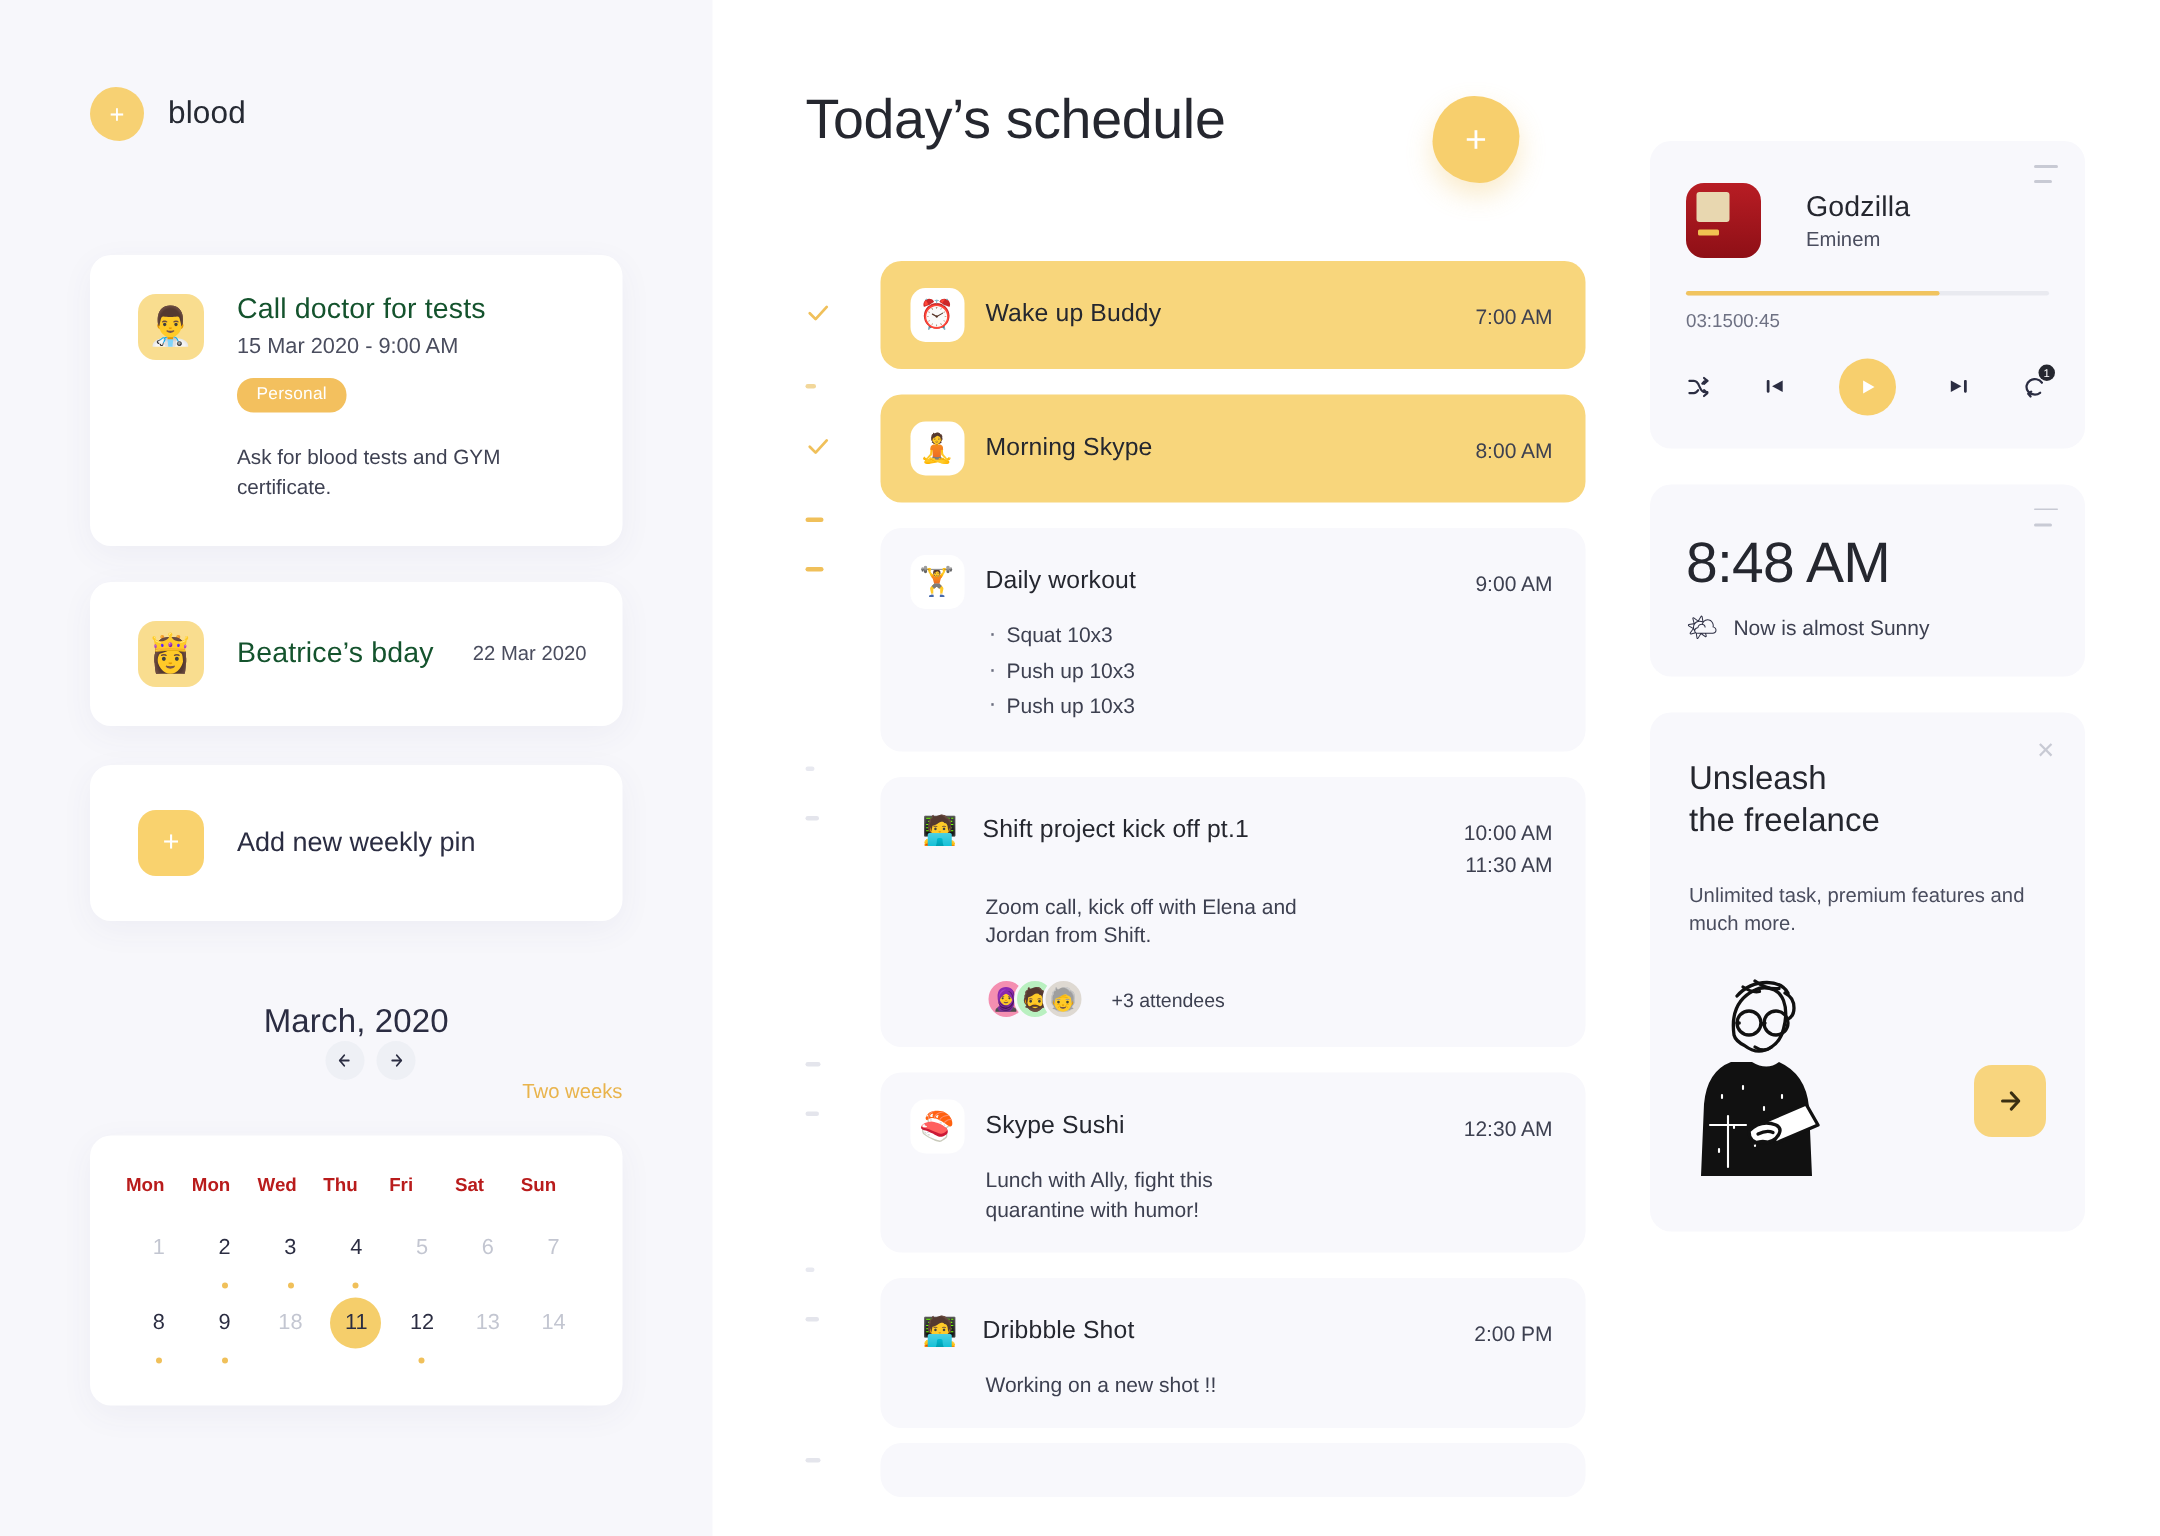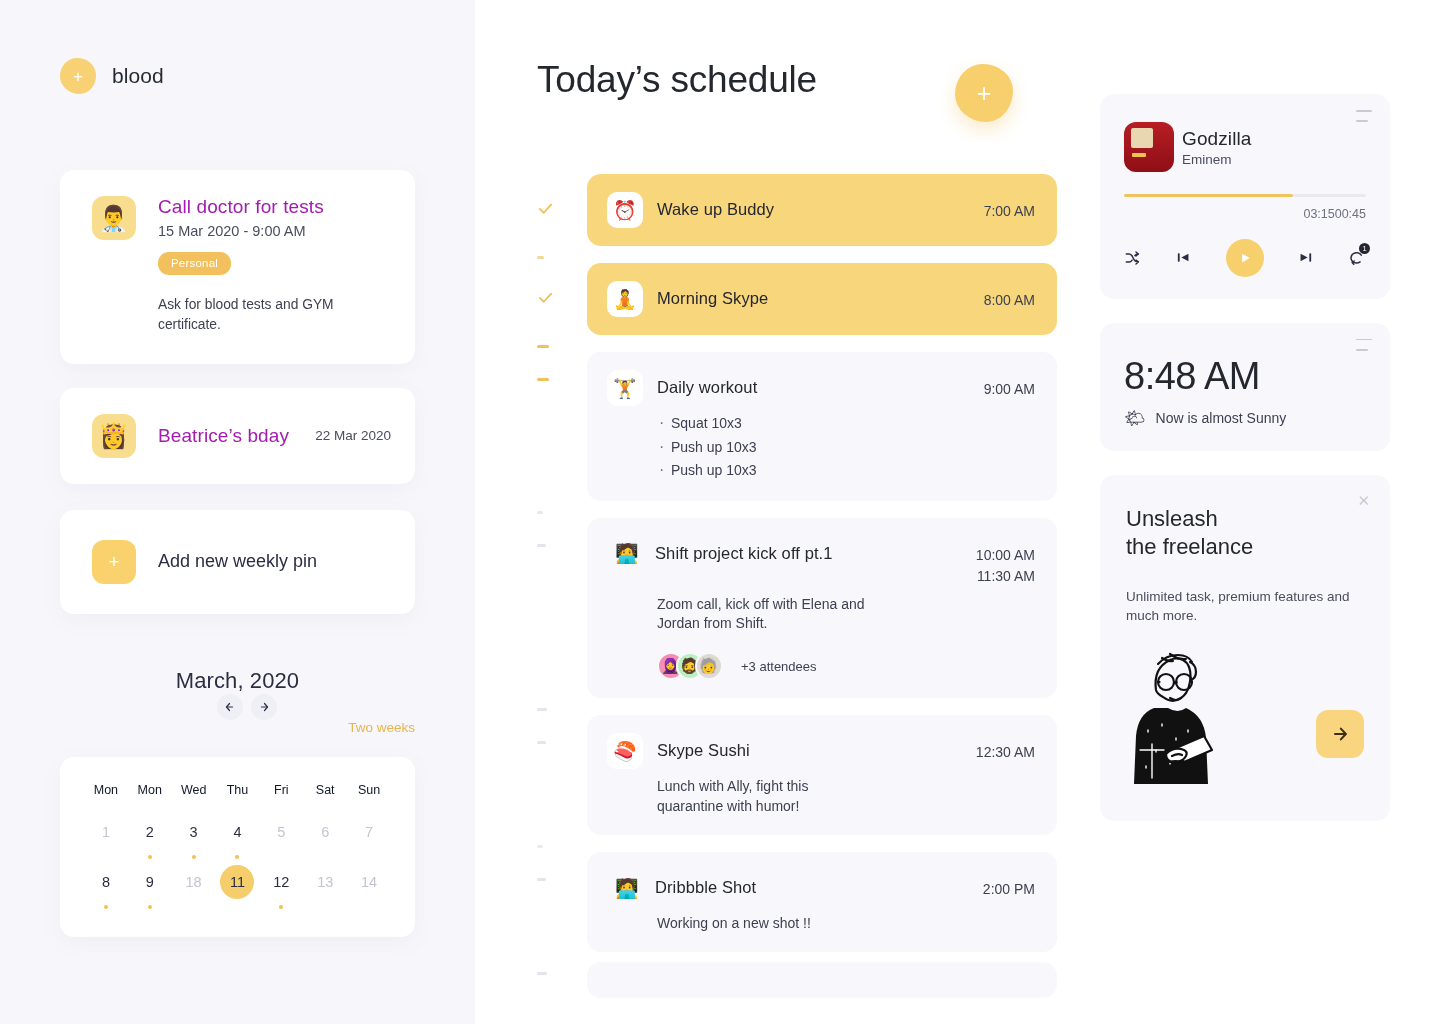--- a/index.html
+++ b/index.html
@@ -36,21 +36,21 @@
     background: #ffffff; border-radius: 14px;
     box-shadow: 0 6px 22px rgba(80,80,120,0.055);
   }
   .pin-card { padding: 26px 24px 28px 32px; position: relative; }
   .pin-row { display: flex; gap: 22px; }
   .pin-emoji {
     width: 44px; height: 44px; border-radius: 12px; background: #f9dd8f;
     display: flex; align-items: center; justify-content: center; font-size: 25px;
     flex: 0 0 44px;
   }
-  .pin-title { font-size: 19px; color: #a21caf; margin-bottom: 5px; letter-spacing: .1px; }
+  .pin-title { font-size: 19px; color: #14532d; margin-bottom: 5px; letter-spacing: .1px; }
   .pin-date { font-size: 14.5px; color: #4a4d5e; }
   .pin-date-right { font-size: 13.5px; color: #4a4d5e; margin-left: auto; align-self: center; }
   .tag {
     display: inline-block; margin-top: 13px;
     background: #f3c05e; color: #ffffff; font-size: 11.5px;
     padding: 5px 13px 6px; border-radius: 11px; letter-spacing: .2px;
   }
   .pin-note { font-size: 13.8px; line-height: 1.48; color: #3e4152; margin-top: 20px; max-width: 215px; }
   .pin-card-2 { margin-top: 24px; padding: 26px 24px 26px 32px; }
   .pin-card-3 { margin-top: 26px; padding: 30px 24px 30px 32px; }
@@ -67,21 +67,21 @@
   .round-btn {
     width: 26px; height: 26px; border-radius: 50%; background: #eef0f5;
     display: inline-flex; align-items: center; justify-content: center;
     color: #2b2d42; cursor: pointer; flex: 0 0 26px;
   }
   .round-btn svg { width: 12px; height: 12px; display: block; }
   .cal-navs { display: flex; gap: 8px; margin-left: 18px; }
   .cal-two-weeks { margin-left: auto; font-size: 13.5px; color: #e9b44c; cursor: pointer; }
   .cal-card { padding: 26px 24px 22px; }
   .cal-grid { display: grid; grid-template-columns: repeat(7, 1fr); }
-  .cal-dow { text-align: center; font-size: 12.5px; color: #0f172a; padding-bottom: 18px; }
+  .cal-dow { font-size: 12.5px; color: #b91c1c; padding-bottom: 18px; font-weight: bold; }
   .cal-cell { text-align: center; position: relative; height: 50px; }
   .cal-num {
     display: inline-flex; align-items: center; justify-content: center;
     width: 34px; height: 34px; border-radius: 50%; font-size: 14.5px; color: #2b2d42;
     cursor: pointer;
   }
   .cal-num.muted { color: #c3c6d1; }
   .cal-num.today { background: #f5ce6b; color: #2b2d42; }
   .cal-dot {
     width: 4px; height: 4px; border-radius: 50%; background: #f0c05a;
@@ -158,38 +158,38 @@
   .widget { background: #f8f8fc; border-radius: 14px; padding: 22px 24px; position: relative; }
   .widget + .widget { margin-top: 24px; }
   .widget-menu {
     position: absolute; right: 18px; top: 16px; cursor: pointer;
     width: 16px; height: 12px; display: flex; flex-direction: column; justify-content: space-between;
   }
   .widget-menu span { display: block; height: 1.6px; background: #c8cad4; border-radius: 2px; }
   .widget-menu span:nth-child(2) { width: 78%; }
   .widget-close { position: absolute; right: 20px; top: 18px; color: #c8cad4; font-size: 15px; cursor: pointer; line-height: 1; }
 
-  .player-top { display: flex; align-items: center; gap: 8px; margin: 6px 0 22px; }
+  .player-top { display: flex; align-items: center; gap: 30px; margin: 6px 0 22px; }
   .album-art {
     width: 50px; height: 50px; border-radius: 12px; flex: 0 0 50px; overflow: hidden;
     background: linear-gradient(180deg,#b81d24 0%, #8e0f16 100%); position: relative;
   }
   .album-art::before {
     content: ""; position: absolute; left: 7px; top: 6px; width: 22px; height: 20px;
     background: #e8d7b0; border-radius: 2px;
   }
   .album-art::after {
     content: ""; position: absolute; left: 8px; top: 31px; width: 14px; height: 4px;
     background: #f1c152; border-radius: 1px;
   }
   .track-title { font-size: 19px; color: #25272f; letter-spacing: .1px; }
   .track-artist { font-size: 13.5px; color: #4a4d5e; margin-top: 2px; }
   .progress { height: 2.5px; background: #e9eaf0; border-radius: 2px; position: relative; cursor: pointer; }
   .progress-fill { position: absolute; left: 0; top: 0; bottom: 0; background: #f1c45f; border-radius: 2px; }
-  .times { display: flex; justify-content: flex-end; margin-top: 10px; }
+  .times { display: flex; justify-content: flex-start; margin-top: 10px; }
   .times span { font-size: 12.5px; color: #6e7183; }
   .controls { display: flex; align-items: center; justify-content: space-between; margin-top: 18px; }
   .ctrl { cursor: pointer; color: #2b2d42; display: flex; align-items: center; justify-content: center; }
   .ctrl svg { display: block; }
   .play-btn {
     width: 38px; height: 38px; border-radius: 50%; background: #f7cf6d;
     display: flex; align-items: center; justify-content: center; cursor: pointer;
   }
   .repeat-wrap { position: relative; }
   .repeat-badge {

